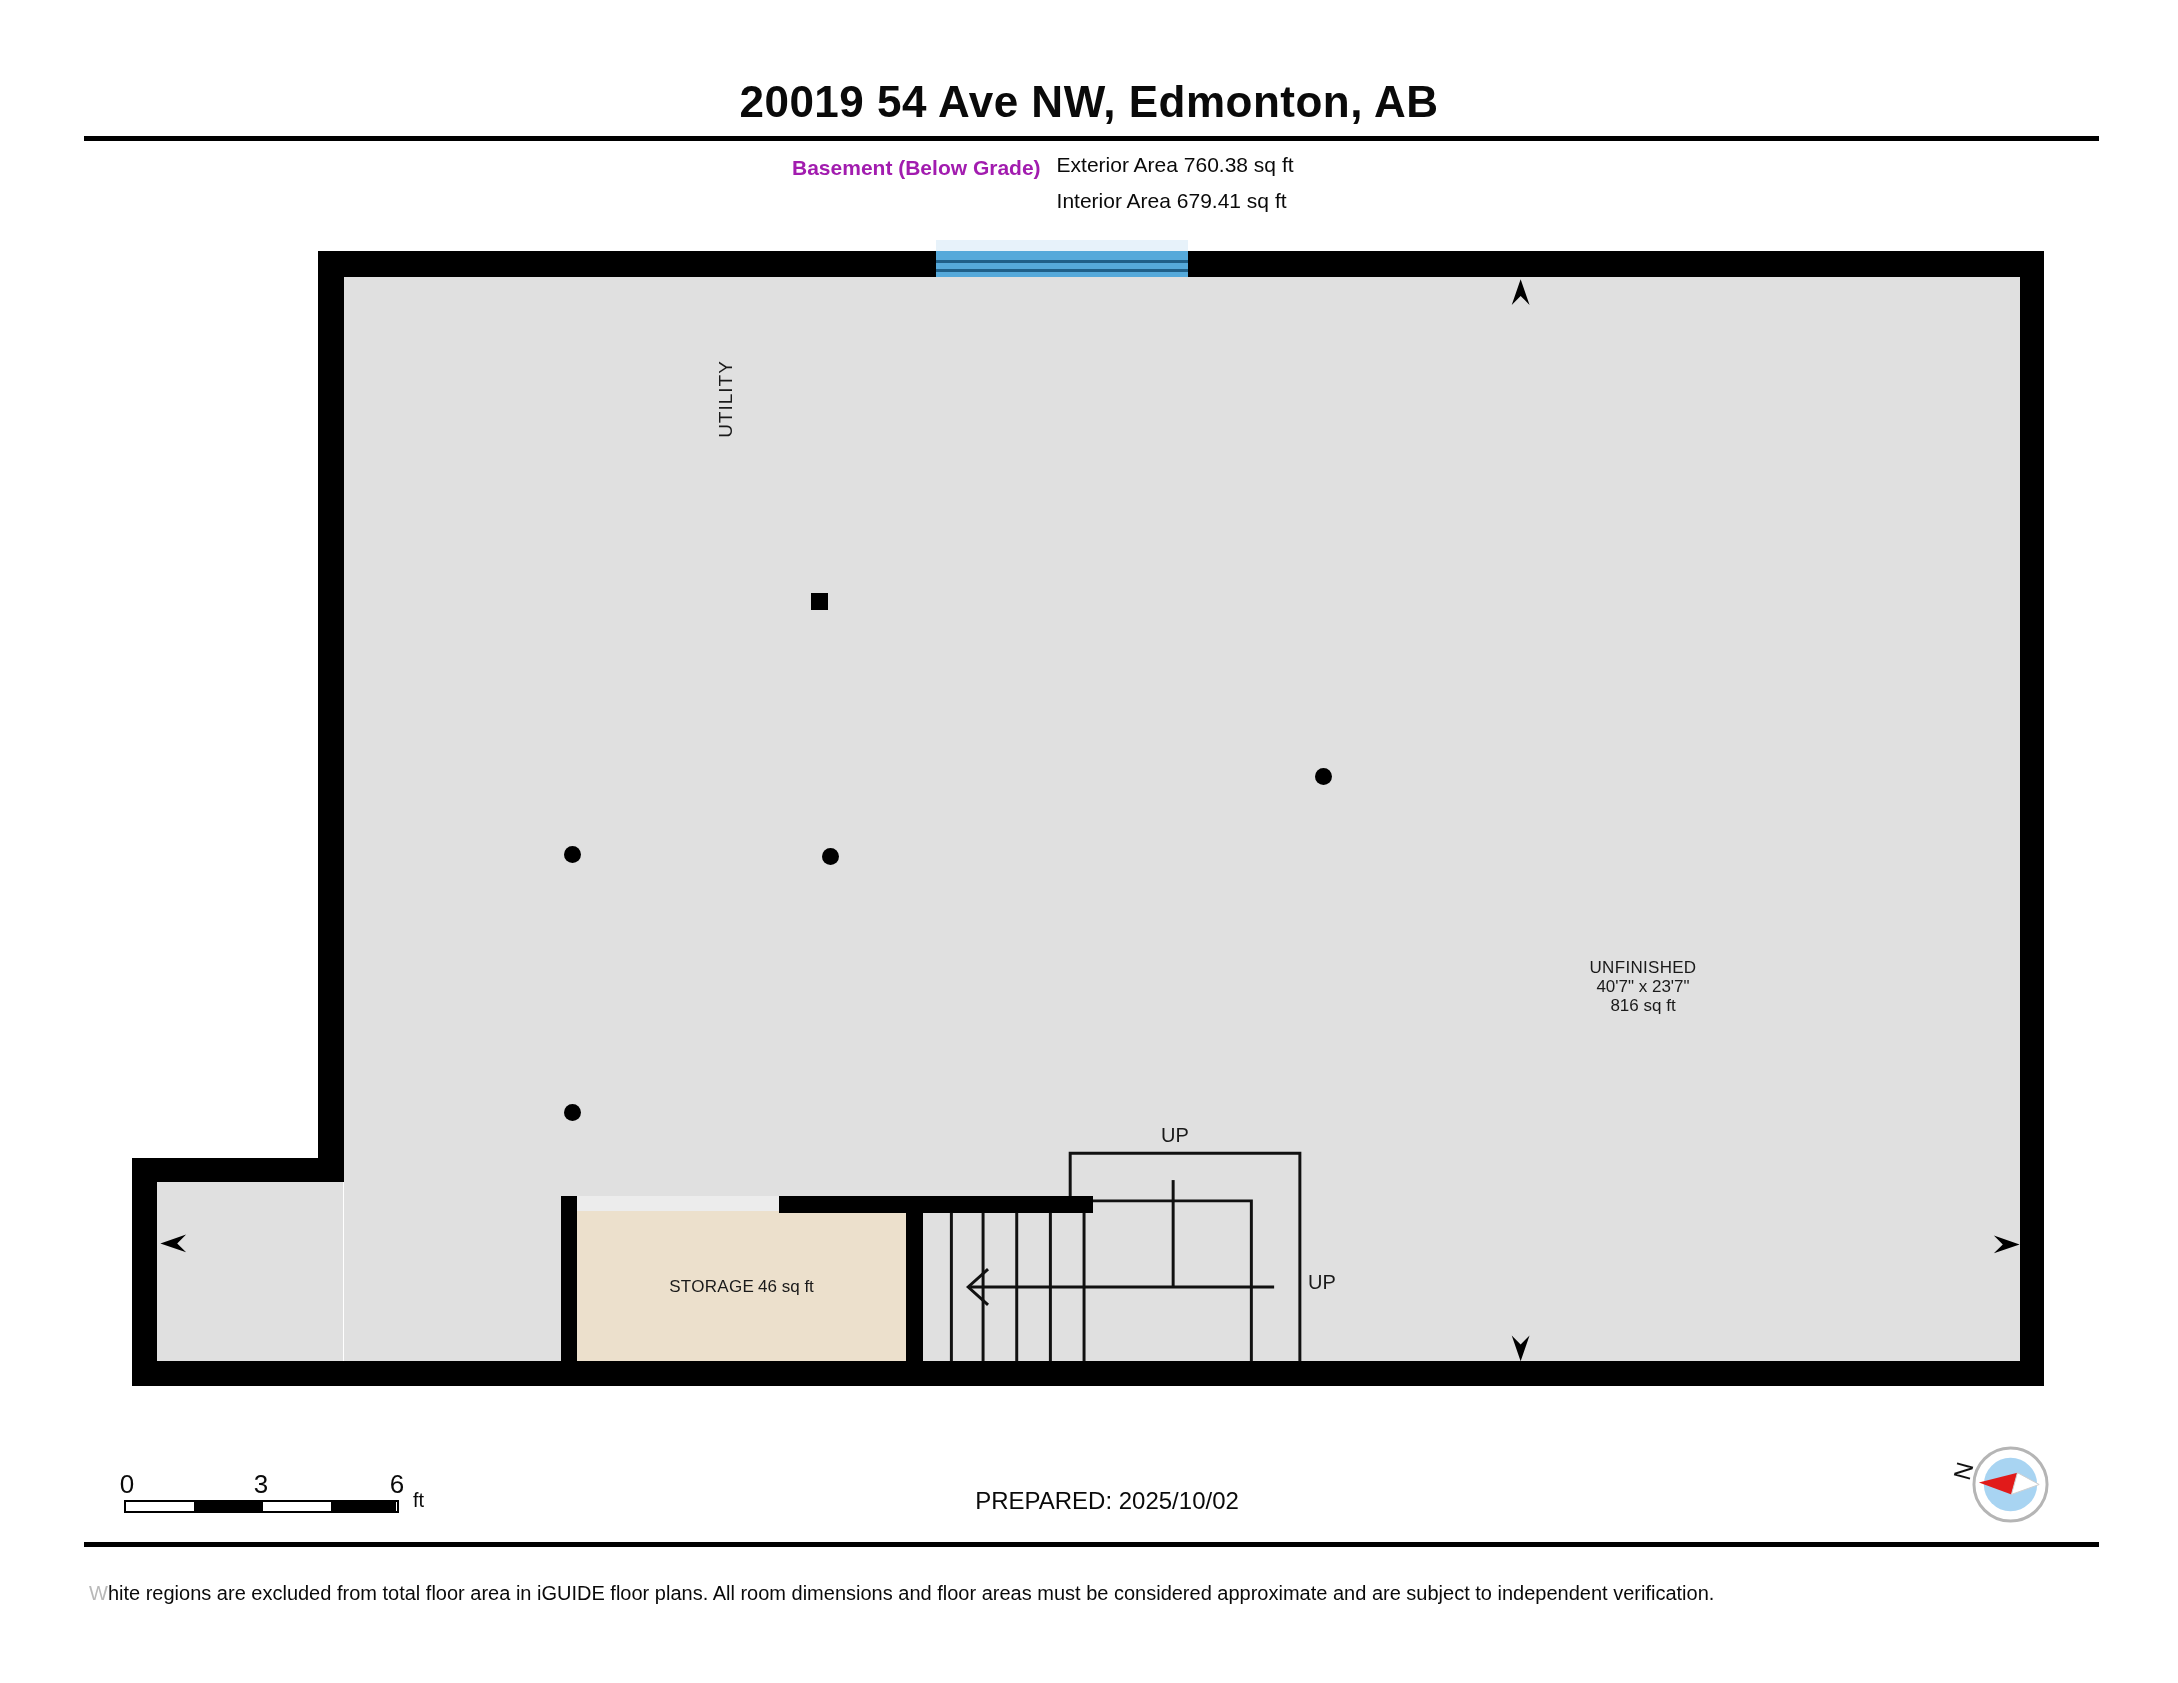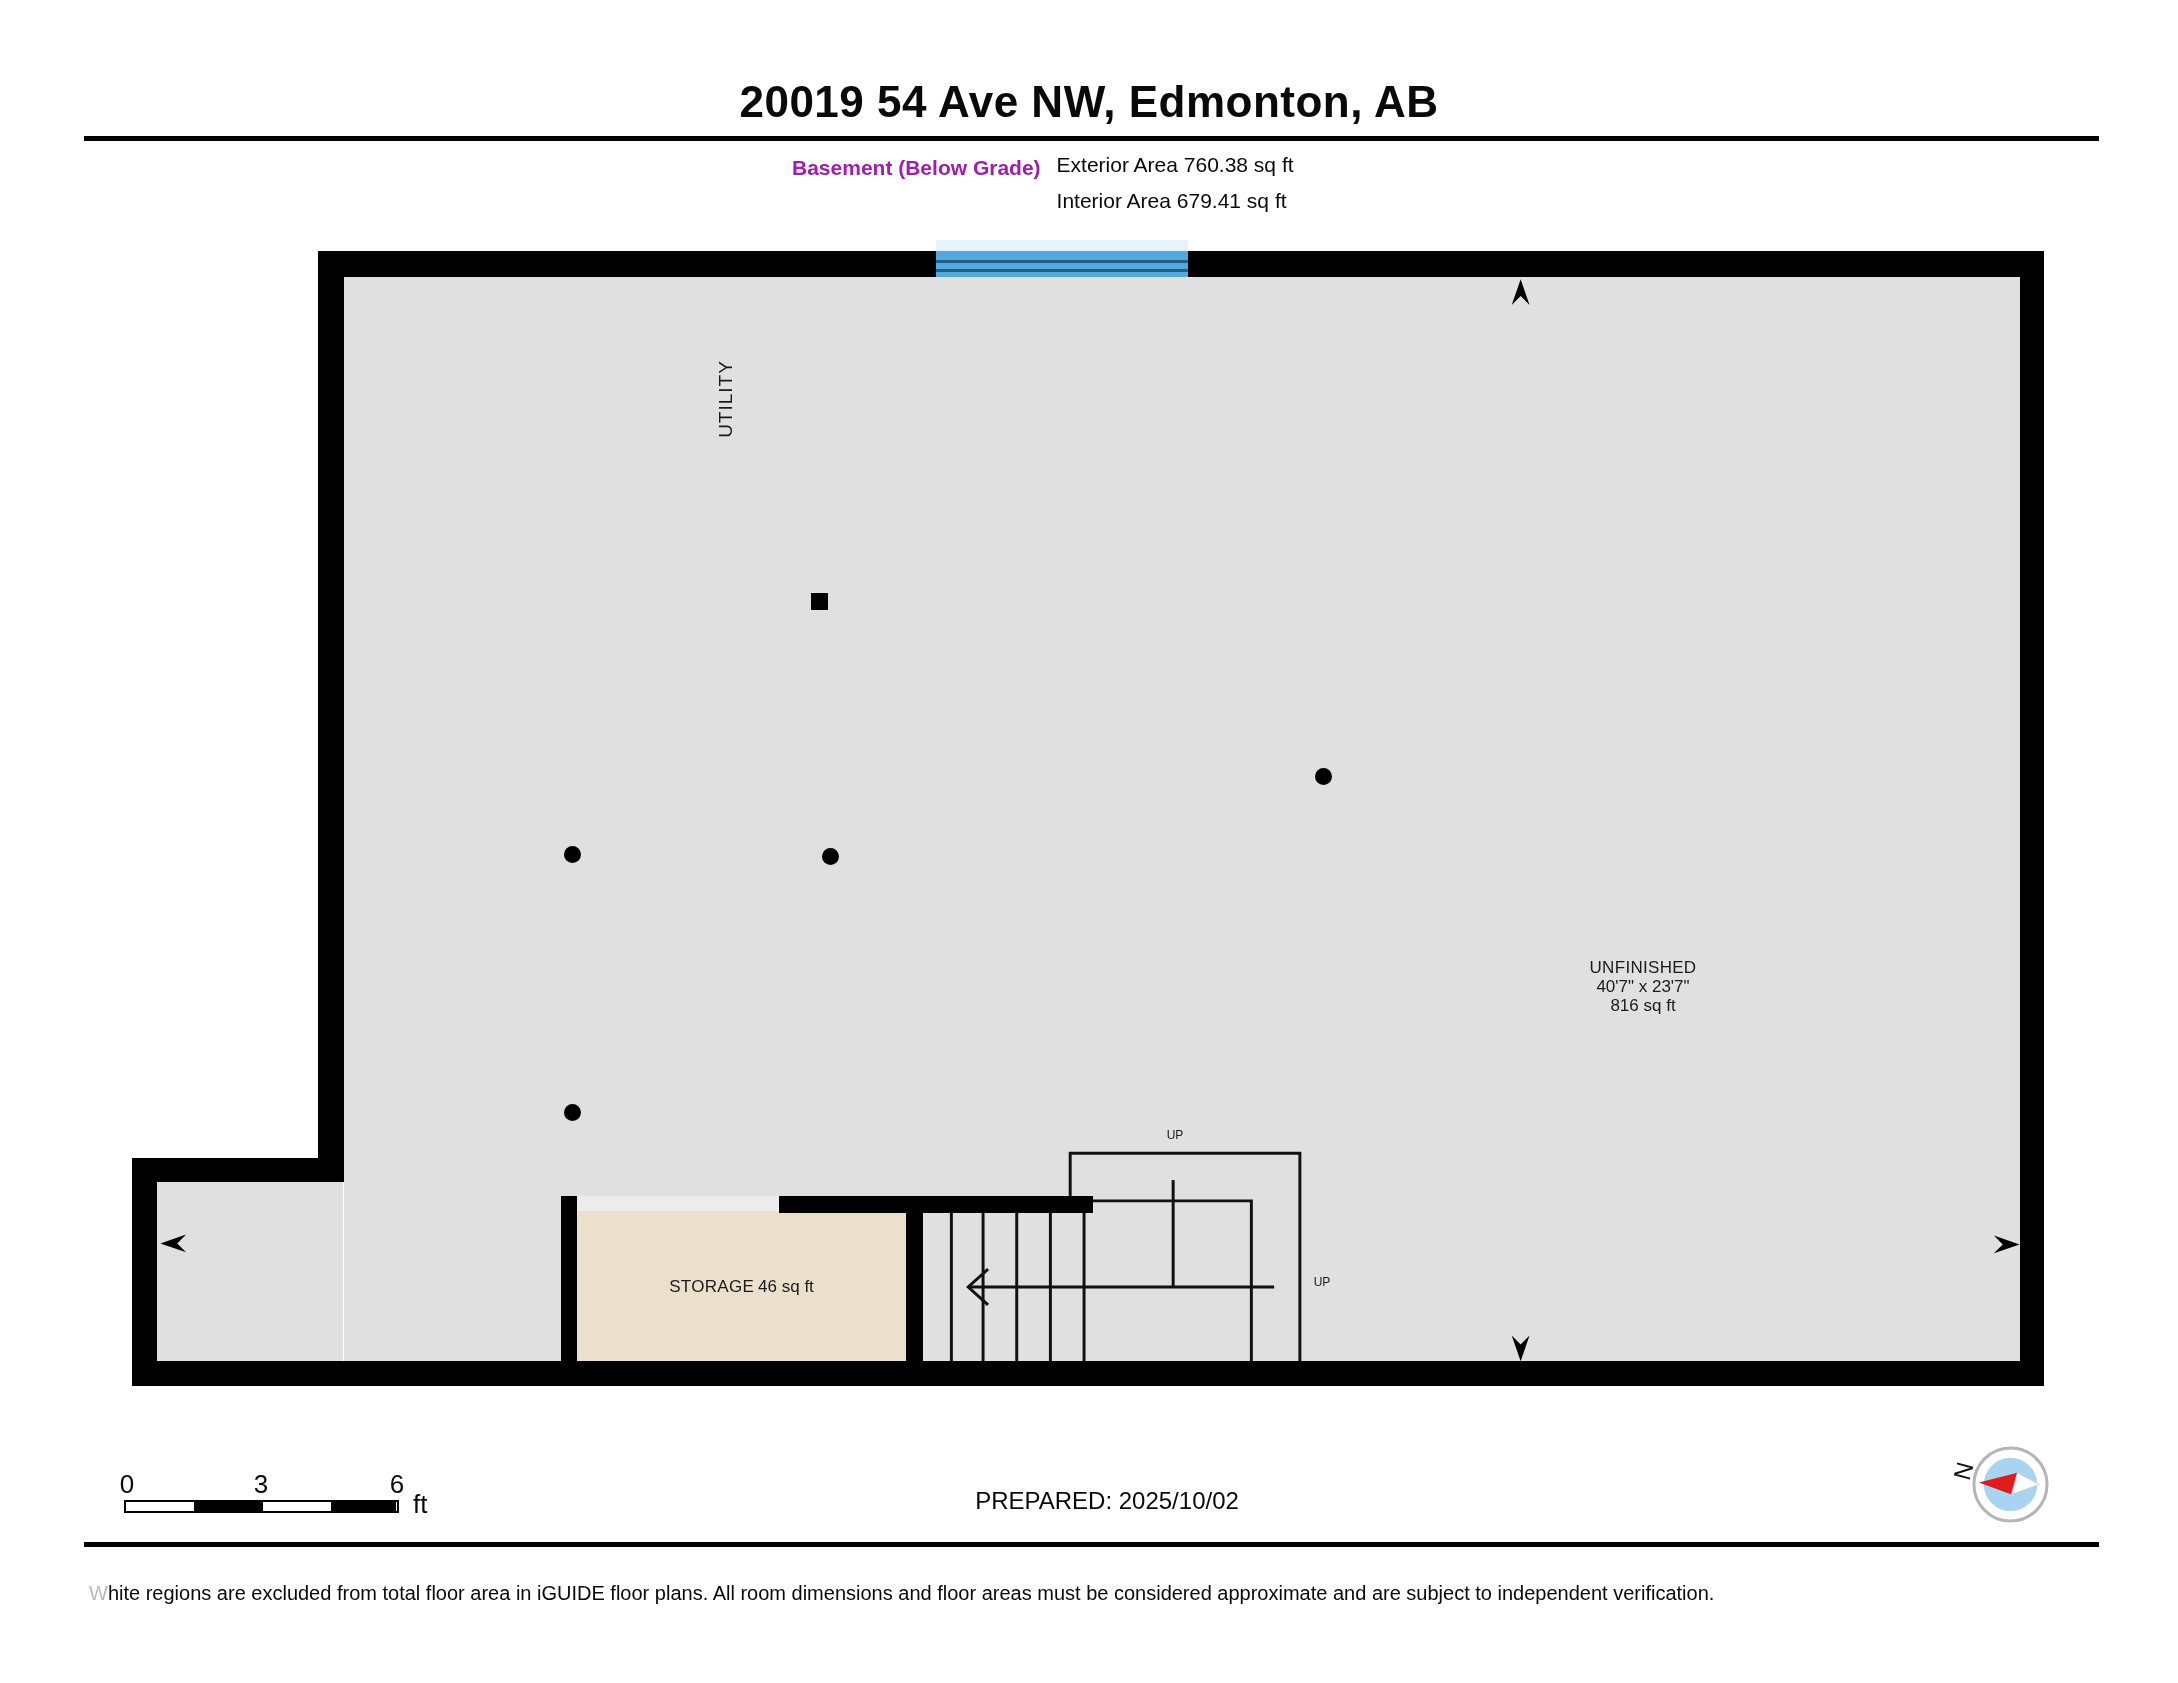--- a/index.html
+++ b/index.html
@@ -25,29 +25,29 @@
   .halfwall{background:#ececec;}
   .storage-floor{background:#ece0cc;}
   .win-sill{background:#e7f2fa;}
   .win-frame{background:#55a9da;}
   .win-line{background:#1f5f88;}
   .room-label{color:#1a1a1a;text-align:center;}
   .room-label .rname{font-size:17px;line-height:19px;letter-spacing:0.3px;}
   .room-label .rdim{font-size:17px;line-height:19px;}
   .center-xy{transform:translate(-50%,-50%);}
   .utility{transform:translate(-50%,-50%) rotate(-90deg);font-size:19px;letter-spacing:1px;color:#1a1a1a;white-space:nowrap;}
-  .up-label{font-size:12px;color:#1a1a1a;}
+  .up-label{font-size:20px;color:#1a1a1a;}
   .dot{width:17px;height:17px;border-radius:50%;background:#000;}
   .sq{width:17px;height:17px;background:#000;}
   svg.overlay{left:0;top:0;pointer-events:none;}
   
   .scale-num{font-size:26px;color:#0a0a0a;transform:translateX(-50%);}
   .scale-bar{left:124px;top:1500px;width:275px;height:13px;border:2px solid #000;box-sizing:border-box;display:flex;}
   .scale-bar .seg{height:100%;}
-  .scale-ft{left:413px;top:1489px;font-size:26px;color:#0a0a0a;}
+  .scale-ft{left:413px;top:1489px;font-size:20px;color:#0a0a0a;}
   .prepared{left:1089px;top:1501px;transform:translate(-50%,-50%);font-size:24px;color:#0a0a0a;white-space:nowrap;margin-left:18px;}
   .nlabel{left:1955px;top:1457px;font-size:24px;color:#111;transform:rotate(-75deg);}
   .sep{left:84px;top:1542px;width:2015px;height:5px;background:#000;}
   .disclaimer{left:89px;top:1582px;width:2039px;font-size:20px;color:#0a0a0a;}
   .disclaimer::first-letter{color:#b9b9b9;}
 </style>
 </head>
 <body>
 
 <div id="canvas">

